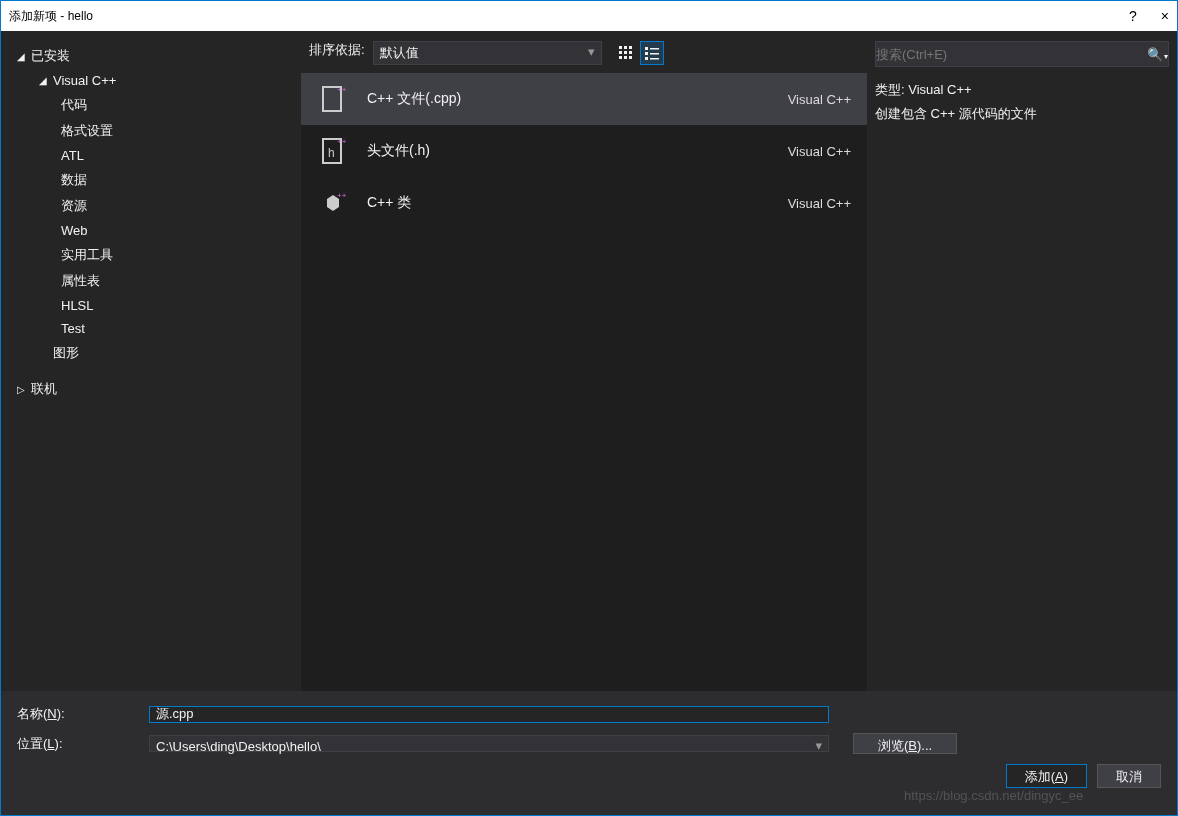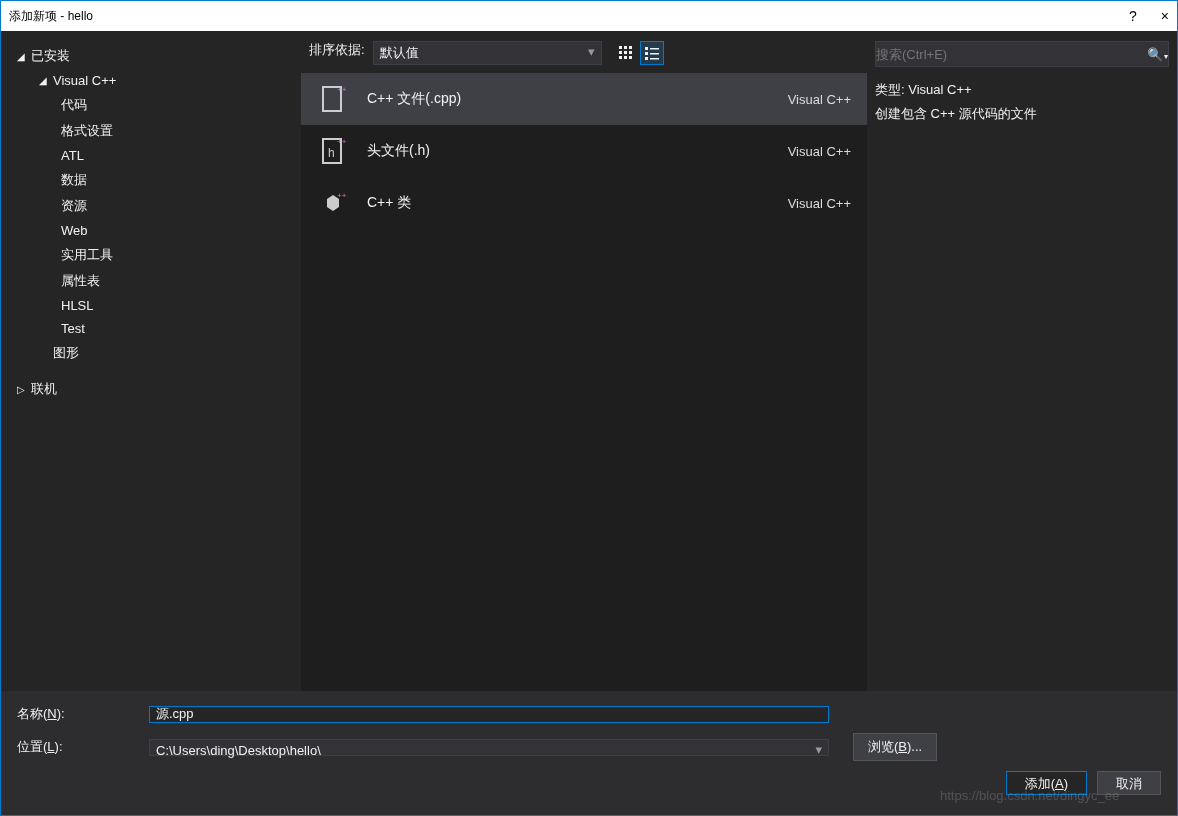--- a/index.html
+++ b/index.html
@@ -44,27 +44,27 @@
 .desc-line { color: #f1f1f1; }
 
 .bottom-area { padding: 14px 16px 10px 16px; background: #2d2d30; }
 .form-row { display: flex; align-items: center; margin-bottom: 10px; font-size: 13px; }
 .form-label { width: 132px; }
 .form-label u { text-decoration: underline; }
 .form-input { flex: 0 0 680px; background: #333337; border: 1px solid #3f3f46; color: #f1f1f1; padding: 3px 6px; font-size: 13px; height: 17px; }
 .form-input.name { border: 1px solid #007acc; background: #252526; }
 .form-input.location { position: relative; }
 .form-input.location::after { content: "▾"; position: absolute; right: 6px; top: 2px; color: #999; }
-.browse-btn { margin-left: 24px; background: #3f3f46; border: 1px solid #555; color: #f1f1f1; padding: 3px 14px; font-size: 13px; cursor: pointer; height: 28px; }
+.browse-btn { margin-left: 24px; background: #3f3f46; border: 1px solid #555; color: #f1f1f1; padding: 3px 24px; font-size: 13px; cursor: pointer; height: 21px; }
 
 .button-row { display: flex; justify-content: flex-end; gap: 10px; margin-top: 8px; }
 .btn { background: #3f3f46; border: 1px solid #555; color: #f1f1f1; padding: 3px 18px; font-size: 13px; cursor: pointer; height: 24px; }
 .btn.primary { border: 1px solid #007acc; background: #252526; }
 
-.watermark { position: absolute; left: 940px; top: 788px; color: #a0a0a055; font-size: 13px; pointer-events: none; }
+.watermark { position: absolute; left: 904px; top: 788px; color: #a0a0a055; font-size: 13px; pointer-events: none; }
 </style>
 </head>
 <body>
 
 <div class="titlebar">
   <span class="title">添加新项 - hello</span>
   <div class="controls">
     <span>?</span>
     <span>×</span>
   </div>

